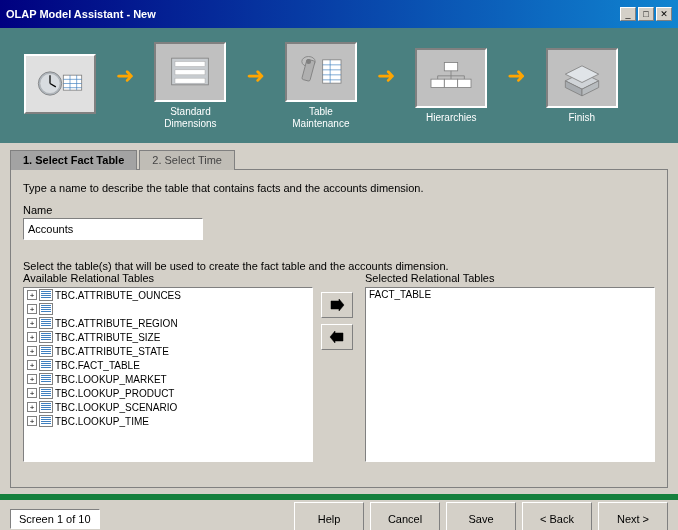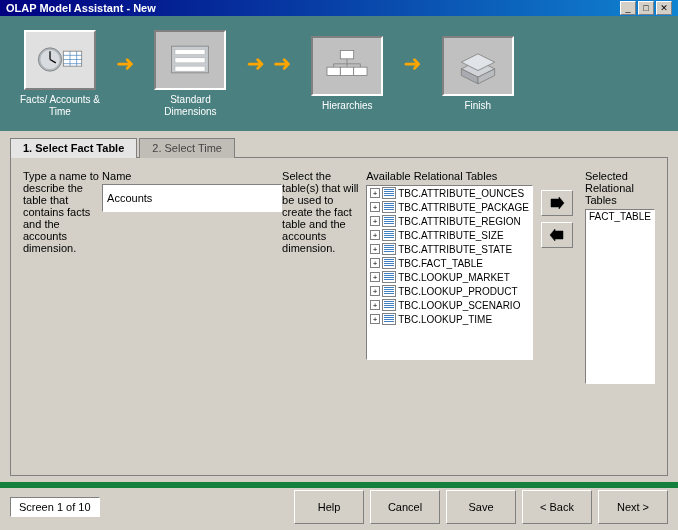--- a/index.html
+++ b/index.html
@@ -13,21 +13,21 @@
     }
 
     
     .title-bar {
       background: linear-gradient(to right, #000080, #1084d0);
       color: white;
       padding: 3px 6px;
       display: flex;
       align-items: center;
       justify-content: space-between;
-      height: 16px;
+      height: 28px;
     }
     .title-bar-text {
       font-size: 11px;
       font-weight: bold;
     }
     .title-bar-buttons {
       display: flex;
       gap: 2px;
     }
     .title-btn {
@@ -121,60 +121,60 @@
       padding: 3px 12px;
       background: #d4d0c8;
       border: 1px solid #808080;
       border-bottom: none;
       cursor: pointer;
       font-size: 11px;
       position: relative;
       top: 1px;
     }
     .tab.active {
-      background: #e5e5e5;
+      background: #a3a3a3;
       border-color: #808080;
       font-weight: bold;
       z-index: 2;
       padding-bottom: 4px;
     }
     .tab.inactive {
       background: #c0bdb6;
       color: #444;
     }
 
     
     .panel {
       background: #d4d0c8;
       border: 1px solid #808080;
       border-top: 1px solid #808080;
       padding: 12px;
       flex: 1;
       display: flex;
-      flex-direction: row;
+      flex-direction: column;
     }
 
     .description {
       font-size: 11px;
       margin-bottom: 10px;
       color: #000;
     }
 
     
     .field-group {
-      margin-bottom: 12px;
+      margin-bottom: 20px;
     }
     .field-label {
       font-size: 11px;
       margin-bottom: 2px;
       color: #000;
     }
     .field-input {
       width: 180px;
-      height: 28px;
+      height: 22px;
       background: white;
       border: 1px solid;
       border-color: #808080 #ffffff #ffffff #808080;
       padding: 2px 4px;
       font-size: 11px;
       font-family: 'MS Sans Serif', Arial, sans-serif;
     }
 
     .select-description {
       font-size: 11px;
@@ -365,39 +365,56 @@
           <line x1="18" y1="24" x2="25" y2="28" stroke="#000" stroke-width="1.5"></line>
 
           <rect x="34" y="14" width="22" height="18" fill="white" stroke="#808080" stroke-width="1"></rect>
           <line x1="34" y1="19" x2="56" y2="19" stroke="#4080c0" stroke-width="0.8"></line>
           <line x1="34" y1="24" x2="56" y2="24" stroke="#4080c0" stroke-width="0.8"></line>
           <line x1="34" y1="29" x2="56" y2="29" stroke="#4080c0" stroke-width="0.8"></line>
           <line x1="42" y1="14" x2="42" y2="32" stroke="#4080c0" stroke-width="0.8"></line>
           <line x1="50" y1="14" x2="50" y2="32" stroke="#4080c0" stroke-width="0.8"></line>
         </svg>
       </div>
-      <span class="step-label">Facts/ Accounts &amp;<br>Time</span>
     </div>
 
     <div class="arrow">➜</div>
 
     <div class="wizard-step">
       <div class="step-icon">
         <svg class="step-svg" viewBox="0 0 60 48">
           <rect x="8" y="8" width="44" height="32" fill="#c8ccd0" stroke="#808080" stroke-width="1"></rect>
           <rect x="12" y="12" width="36" height="6" fill="white" stroke="#a0a0a0" stroke-width="0.5"></rect>
           <rect x="12" y="22" width="36" height="6" fill="white" stroke="#a0a0a0" stroke-width="0.5"></rect>
           <rect x="12" y="32" width="36" height="6" fill="white" stroke="#a0a0a0" stroke-width="0.5"></rect>
         </svg>
       </div>
       <span class="step-label">Standard<br>Dimensions</span>
     </div>
 
     <div class="arrow">➜</div>
 
+    <div class="wizard-step">
+      <div class="step-icon">
+        <svg class="step-svg" viewBox="0 0 60 48">
+
+          <ellipse cx="15" cy="12" rx="8" ry="6" fill="#c0c0c0" stroke="#808080" stroke-width="1"></ellipse>
+          <rect x="10" y="10" width="10" height="25" rx="2" fill="#b0b0b0" stroke="#808080" stroke-width="1" transform="rotate(15 15 22)"></rect>
+          <circle cx="15" cy="12" r="3" fill="#808080"></circle>
+
+          <rect x="32" y="10" width="22" height="28" fill="white" stroke="#808080" stroke-width="1"></rect>
+          <line x1="32" y1="16" x2="54" y2="16" stroke="#4080c0" stroke-width="0.8"></line>
+          <line x1="32" y1="22" x2="54" y2="22" stroke="#4080c0" stroke-width="0.8"></line>
+          <line x1="32" y1="28" x2="54" y2="28" stroke="#4080c0" stroke-width="0.8"></line>
+          <line x1="32" y1="34" x2="54" y2="34" stroke="#4080c0" stroke-width="0.8"></line>
+          <line x1="41" y1="10" x2="41" y2="38" stroke="#4080c0" stroke-width="0.8"></line>
+        </svg>
+      </div>
+      <span class="step-label">Table<br>Maintenance</span>
+    </div>
 
     <div class="arrow">➜</div>
 
     <div class="wizard-step">
       <div class="step-icon">
         <svg class="step-svg" viewBox="0 0 60 48">
           <rect x="22" y="6" width="16" height="10" fill="white" stroke="#808080" stroke-width="1"></rect>
           <line x1="30" y1="16" x2="30" y2="22" stroke="#808080" stroke-width="1"></line>
           <line x1="14" y1="22" x2="46" y2="22" stroke="#808080" stroke-width="1"></line>
           <line x1="14" y1="22" x2="14" y2="26" stroke="#808080" stroke-width="1"></line>
@@ -471,21 +488,20 @@
                 <div class="list-item">
     <span class="expand-btn">+</span>
     <span class="table-icon">
       <span class="table-icon-lines">
         <span class="table-icon-line"></span>
         <span class="table-icon-line"></span>
         <span class="table-icon-line"></span>
         <span class="table-icon-line"></span>
       </span>
     </span>
-    <span>TBC.ATTRIBUTE_PACKAGE</span>
   </div>
                 <div class="list-item">
     <span class="expand-btn">+</span>
     <span class="table-icon">
       <span class="table-icon-lines">
         <span class="table-icon-line"></span>
         <span class="table-icon-line"></span>
         <span class="table-icon-line"></span>
         <span class="table-icon-line"></span>
       </span>

